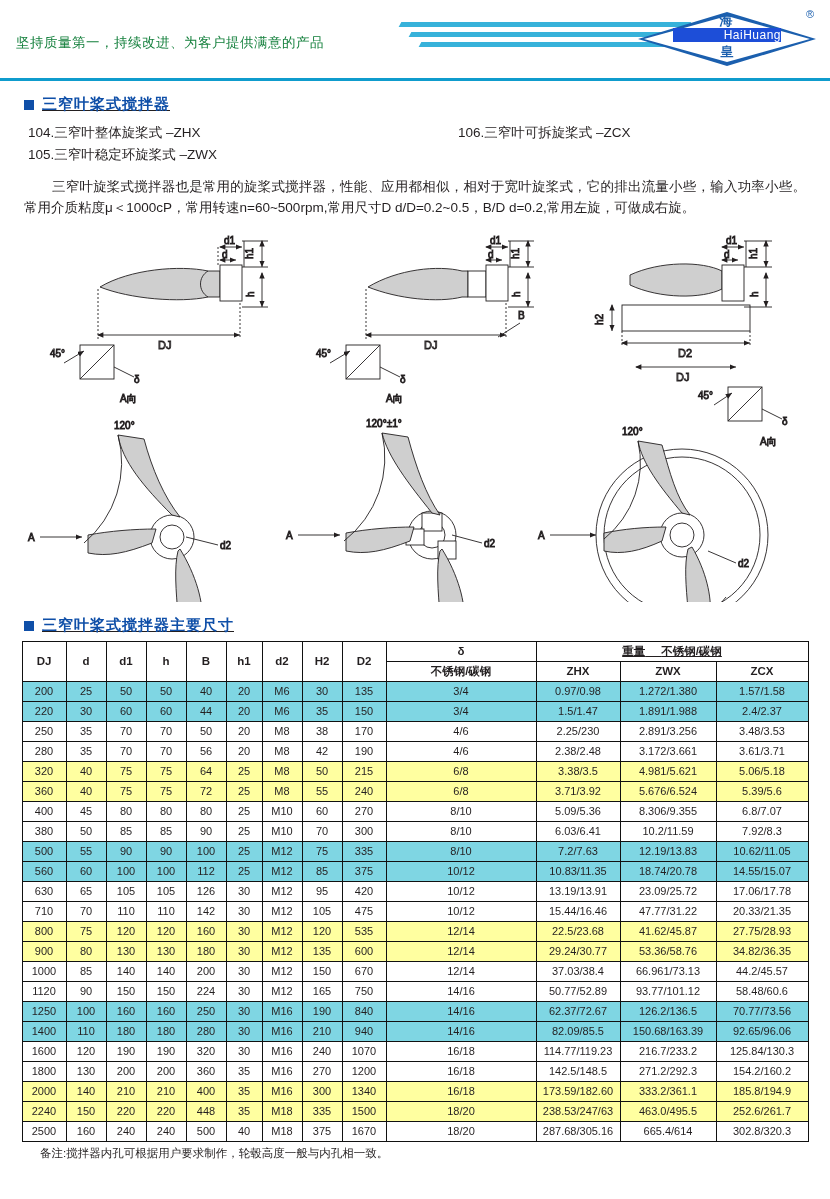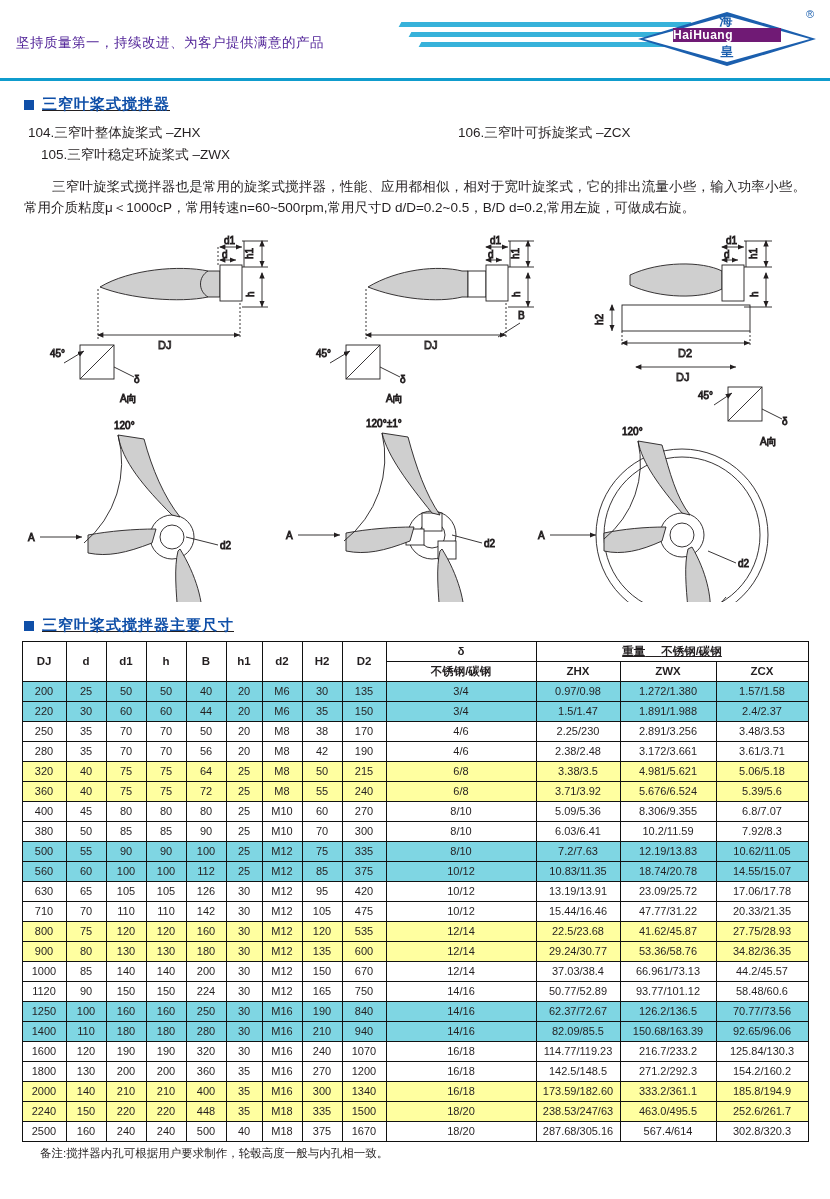--- a/index.html
+++ b/index.html
@@ -4,21 +4,21 @@
 <style>
   html,body{margin:0;padding:0;}
   body{
     width:830px;height:1199px;background:#ffffff;
     font-family:"Liberation Sans","DejaVu Sans",sans-serif;
     color:#231f20;overflow:hidden;position:relative;
   }
   
   .header{position:relative;height:78px;border-bottom:3px solid #0f9ccd;}
   .header-slogan{
-    position:absolute;left:16px;top:34px;font-size:13.5px;color:#4c1d95;
+    position:absolute;left:16px;top:34px;font-size:13.5px;color:#15803d;
     letter-spacing:.5px;white-space:nowrap;
   }
   .header-stripes{position:absolute;left:400px;top:22px;width:300px;height:42px;}
   .header-stripes span{
     display:block;height:5px;background:#14a5d4;margin-bottom:5px;
     transform:skewX(-28deg);opacity:.85;
   }
   .header-stripes span:nth-child(1){width:290px;}
   .header-stripes span:nth-child(2){width:270px;margin-left:10px;}
   .header-stripes span:nth-child(3){width:250px;margin-left:20px;}
@@ -31,37 +31,37 @@
   }
   .logo-inner{
     position:absolute;left:6px;top:8px;width:166px;height:46px;
     background:#ffffff;clip-path:polygon(50% 0,100% 50%,50% 100%,0 50%);
   }
   .logo-cn{
     position:absolute;left:0;right:0;top:4px;text-align:center;
     font-size:13px;color:#1b5fae;font-weight:bold;letter-spacing:2px;
   }
   .logo-en{
-    position:absolute;left:0;right:0;top:20px;text-align:left;
-    font-size:12px;color:#ffffff;background:#701a75;font-weight:bold;
+    position:absolute;left:0;right:0;top:20px;text-align:right;
+    font-size:12px;color:#ffffff;background:#1d4ed8;font-weight:normal;
     width:108px;margin:0 auto;line-height:14px;letter-spacing:.5px;
   }
   .logo-cn2{
     position:absolute;left:0;right:0;top:35px;text-align:center;
     font-size:13px;color:#1b5fae;font-weight:bold;
   }
   .logo-reg{position:absolute;right:2px;top:0;font-size:11px;color:#1b5fae;}
   
   .sec-title{display:flex;align-items:center;margin:14px 0 6px 24px;text-decoration:underline;}
   .sec-title .sq{width:10px;height:10px;background:#0f4fa8;margin-right:8px;}
   .sec-title .tx{font-size:15px;color:#0f4fa8;font-weight:bold;letter-spacing:1px;}
   
   .models{position:relative;margin:10px 0 8px 28px;height:44px;font-size:13.5px;}
   .models .m1{position:absolute;left:0;top:0;}
-  .models .m2{position:absolute;left:13px;top:22px;}
+  .models .m2{position:absolute;left:0;top:22px;}
   .models .m3{position:absolute;left:430px;top:0;}
   
   .para{margin:4px 24px 0 24px;font-size:13.5px;line-height:21px;text-indent:28px;text-align:justify;}
   
   .drawing{position:relative;width:830px;height:380px;margin-top:4px;}
   .drawing svg{position:absolute;left:0;top:0;}
   
   table.dims{
     border-collapse:collapse;margin:6px auto 0 auto;width:786px;
     font-size:11px;table-layout:fixed;
@@ -669,19 +669,19 @@
         <td>160</td>
         <td>240</td>
         <td>240</td>
         <td>500</td>
         <td>40</td>
         <td>M18</td>
         <td>375</td>
         <td>1670</td>
         <td>18/20</td>
         <td>287.68/305.16</td>
-        <td>567.4/614</td>
+        <td>665.4/614</td>
         <td>302.8/320.3</td>
       </tr>
     </tbody>
 </table>
 
 <div class="note">备注:搅拌器内孔可根据用户要求制作，轮毂高度一般与内孔相一致。</div>
 
 </body></html>

